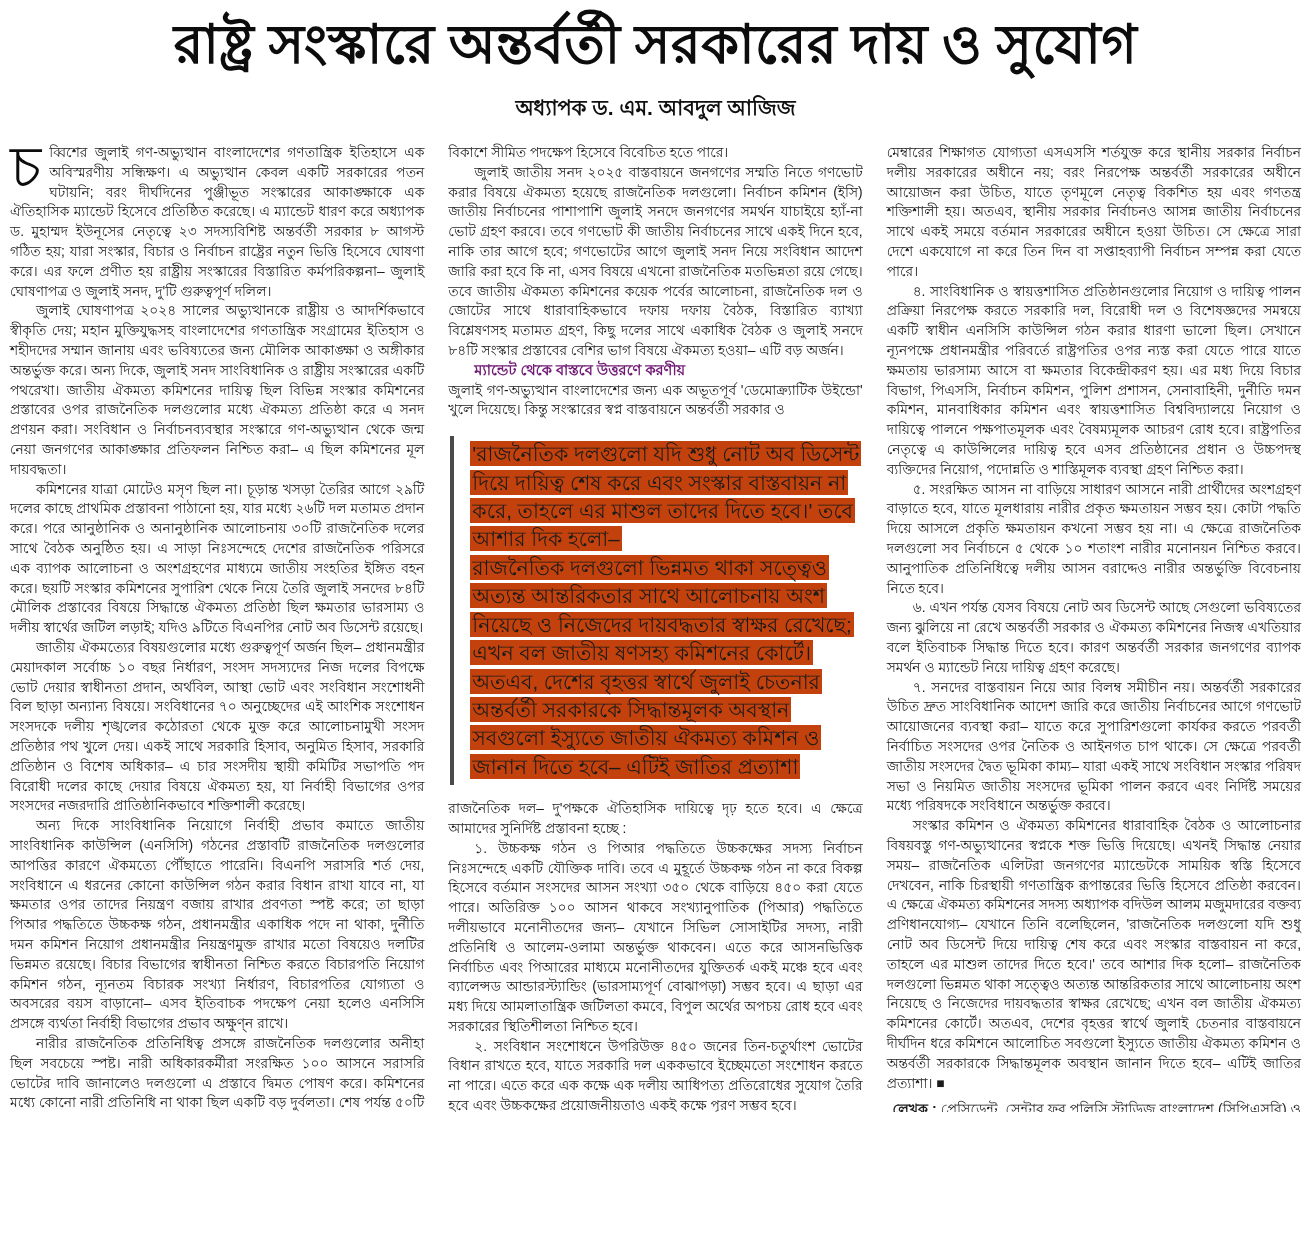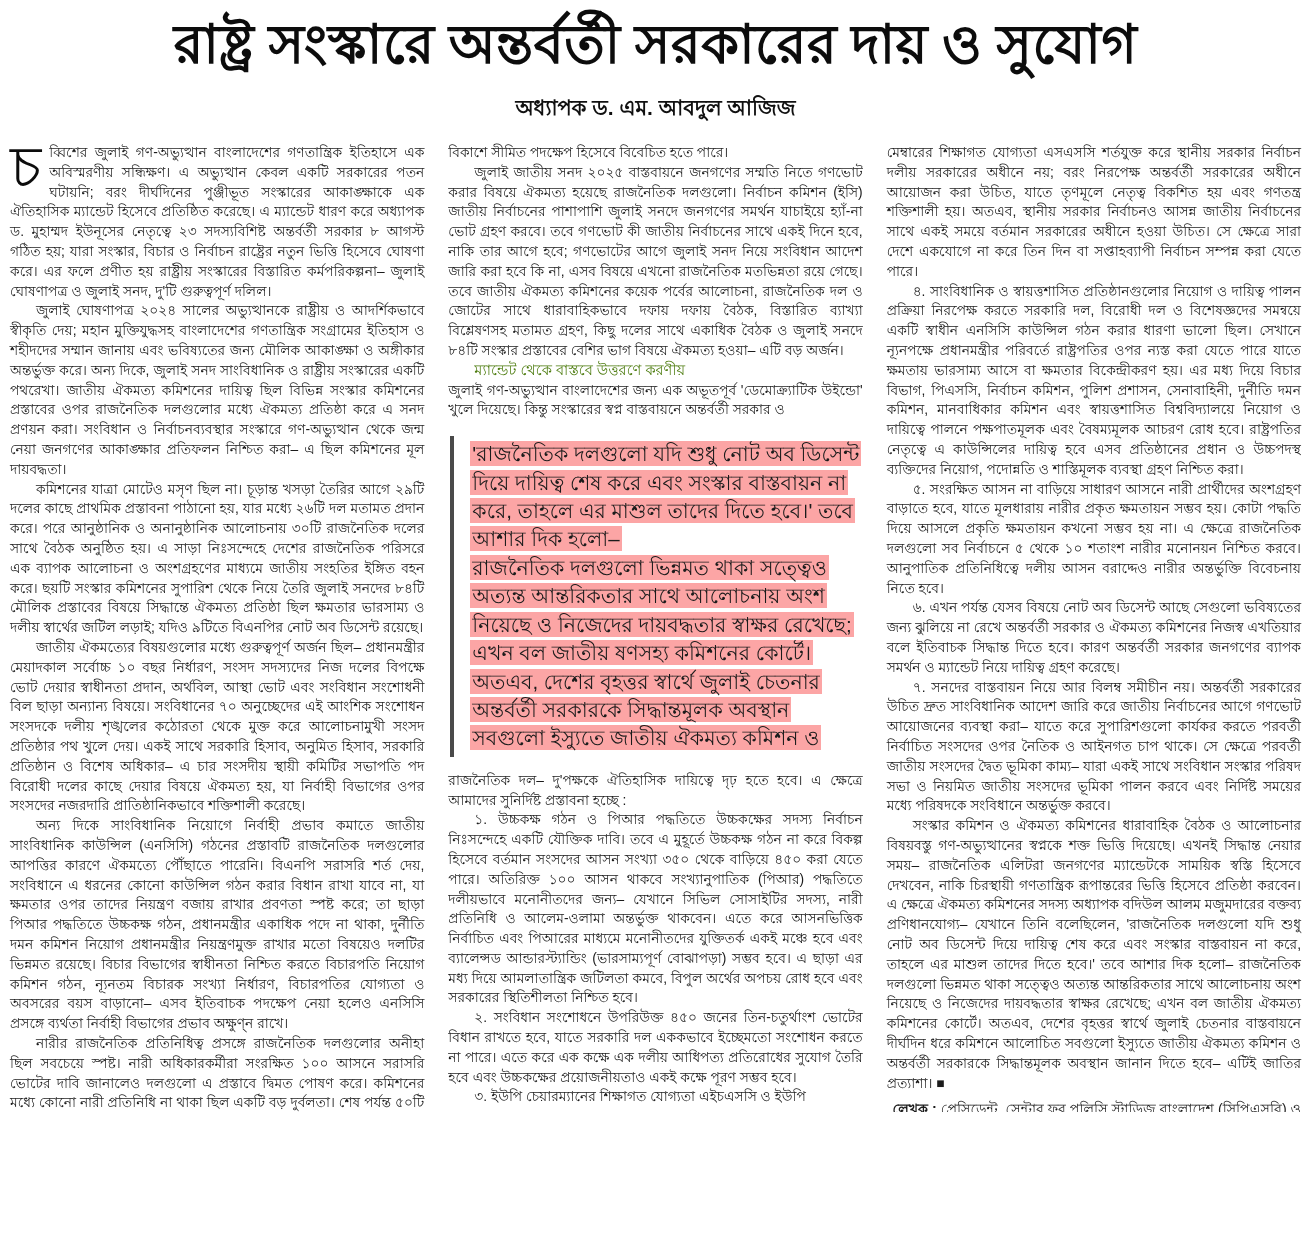--- a/index.html
+++ b/index.html
@@ -45,36 +45,36 @@
   .col p.noindent { text-indent: 0; }
   .dropcap {
     float: left;
     font-size: 58px;
     line-height: 46px;
     padding: 2px 8px 0 0;
     font-family: "Liberation Serif", "DejaVu Serif", serif;
     color: #0c0c0c;
   }
   .section-heading {
-    font-weight: normal;
+    font-weight: bold;
     font-size: 14.6px;
     margin: 14px 0 2px 0;
     text-indent: 0;
-    color: #4d7c0f;
+    color: #701a75;
   }
   .pull-quote {
     border-left: 4px solid #4a4a4a;
     margin: 16px 0 14px 2px;
     padding: 4px 0 4px 16px;
     font-size: 20.5px;
     line-height: 28.4px;
     text-align: left;
   }
   .quote-line { white-space: nowrap; }
-  .quote-line > span { background: #fca5a5; padding: 1px 2px; }
+  .quote-line > span { background: #c2410c; padding: 1px 2px; }
   .author-block {
     margin-top: 6px;
     text-align: right;
     line-height: 21px;
     font-size: 14.2px;
   }
   .author-label { font-weight: bold; }
   .author-email {
     font-family: "Liberation Serif", "DejaVu Serif", serif;
     font-size: 17px;
@@ -116,20 +116,21 @@
         <div class="quote-line"><span>দিয়ে দায়িত্ব শেষ করে এবং সংস্কার বাস্তবায়ন না</span></div>
         <div class="quote-line"><span>করে, তাহলে এর মাশুল তাদের দিতে হবে।' তবে</span></div>
         <div class="quote-line"><span>আশার দিক হলো–</span></div>
         <div class="quote-line"><span>রাজনৈতিক দলগুলো ভিন্নমত থাকা সত্ত্বেও</span></div>
         <div class="quote-line"><span>অত্যন্ত আন্তরিকতার সাথে আলোচনায় অংশ</span></div>
         <div class="quote-line"><span>নিয়েছে ও নিজেদের দায়বদ্ধতার স্বাক্ষর রেখেছে;</span></div>
         <div class="quote-line"><span>এখন বল জাতীয় ষণসহ্য কমিশনের কোর্টে।</span></div>
         <div class="quote-line"><span>অতএব, দেশের বৃহত্তর স্বার্থে জুলাই চেতনার</span></div>
         <div class="quote-line"><span>অন্তর্বর্তী সরকারকে সিদ্ধান্তমূলক অবস্থান</span></div>
         <div class="quote-line"><span>সবগুলো ইস্যুতে জাতীয় ঐকমত্য কমিশন ও</span></div>
+        <div class="quote-line"><span>জানান দিতে হবে– এটিই জাতির প্রত্যাশা</span></div>
       </div>
 
       <p class="noindent">রাজনৈতিক দল– দু'পক্ষকে ঐতিহাসিক দায়িত্বে দৃঢ় হতে হবে। এ ক্ষেত্রে আমাদের সুনির্দিষ্ট প্রস্তাবনা হচ্ছে :</p>
       <p>১. উচ্চকক্ষ গঠন ও পিআর পদ্ধতিতে উচ্চকক্ষের সদস্য নির্বাচন নিঃসন্দেহে একটি যৌক্তিক দাবি। তবে এ মুহূর্তে উচ্চকক্ষ গঠন না করে বিকল্প হিসেবে বর্তমান সংসদের আসন সংখ্যা ৩৫০ থেকে বাড়িয়ে ৪৫০ করা যেতে পারে। অতিরিক্ত ১০০ আসন থাকবে সংখ্যানুপাতিক (পিআর) পদ্ধতিতে দলীয়ভাবে মনোনীতদের জন্য– যেখানে সিভিল সোসাইটির সদস্য, নারী প্রতিনিধি ও আলেম-ওলামা অন্তর্ভুক্ত থাকবেন। এতে করে আসনভিত্তিক নির্বাচিত এবং পিআরের মাধ্যমে মনোনীতদের যুক্তিতর্ক একই মঞ্চে হবে এবং ব্যালেন্সড আন্ডারস্ট্যান্ডিং (ভারসাম্যপূর্ণ বোঝাপড়া) সম্ভব হবে। এ ছাড়া এর মধ্য দিয়ে আমলাতান্ত্রিক জটিলতা কমবে, বিপুল অর্থের অপচয় রোধ হবে এবং সরকারের স্থিতিশীলতা নিশ্চিত হবে।</p>
       <p>২. সংবিধান সংশোধনে উপরিউক্ত ৪৫০ জনের তিন-চতুর্থাংশ ভোটের বিধান রাখতে হবে, যাতে সরকারি দল এককভাবে ইচ্ছেমতো সংশোধন করতে না পারে। এতে করে এক কক্ষে এক দলীয় আধিপত্য প্রতিরোধের সুযোগ তৈরি হবে এবং উচ্চকক্ষের প্রয়োজনীয়তাও একই কক্ষে পূরণ সম্ভব হবে।</p>
       <p>৩. ইউপি চেয়ারম্যানের শিক্ষাগত যোগ্যতা এইচএসসি ও ইউপি</p>
     </div>
 
     <div class="col">
       <p class="noindent">মেম্বারের শিক্ষাগত যোগ্যতা এসএসসি শর্তযুক্ত করে স্থানীয় সরকার নির্বাচন দলীয় সরকারের অধীনে নয়; বরং নিরপেক্ষ অন্তর্বর্তী সরকারের অধীনে আয়োজন করা উচিত, যাতে তৃণমূলে নেতৃত্ব বিকশিত হয় এবং গণতন্ত্র শক্তিশালী হয়। অতএব, স্থানীয় সরকার নির্বাচনও আসন্ন জাতীয় নির্বাচনের সাথে একই সময়ে বর্তমান সরকারের অধীনে হওয়া উচিত। সে ক্ষেত্রে সারা দেশে একযোগে না করে তিন দিন বা সপ্তাহব্যাপী নির্বাচন সম্পন্ন করা যেতে পারে।</p>

